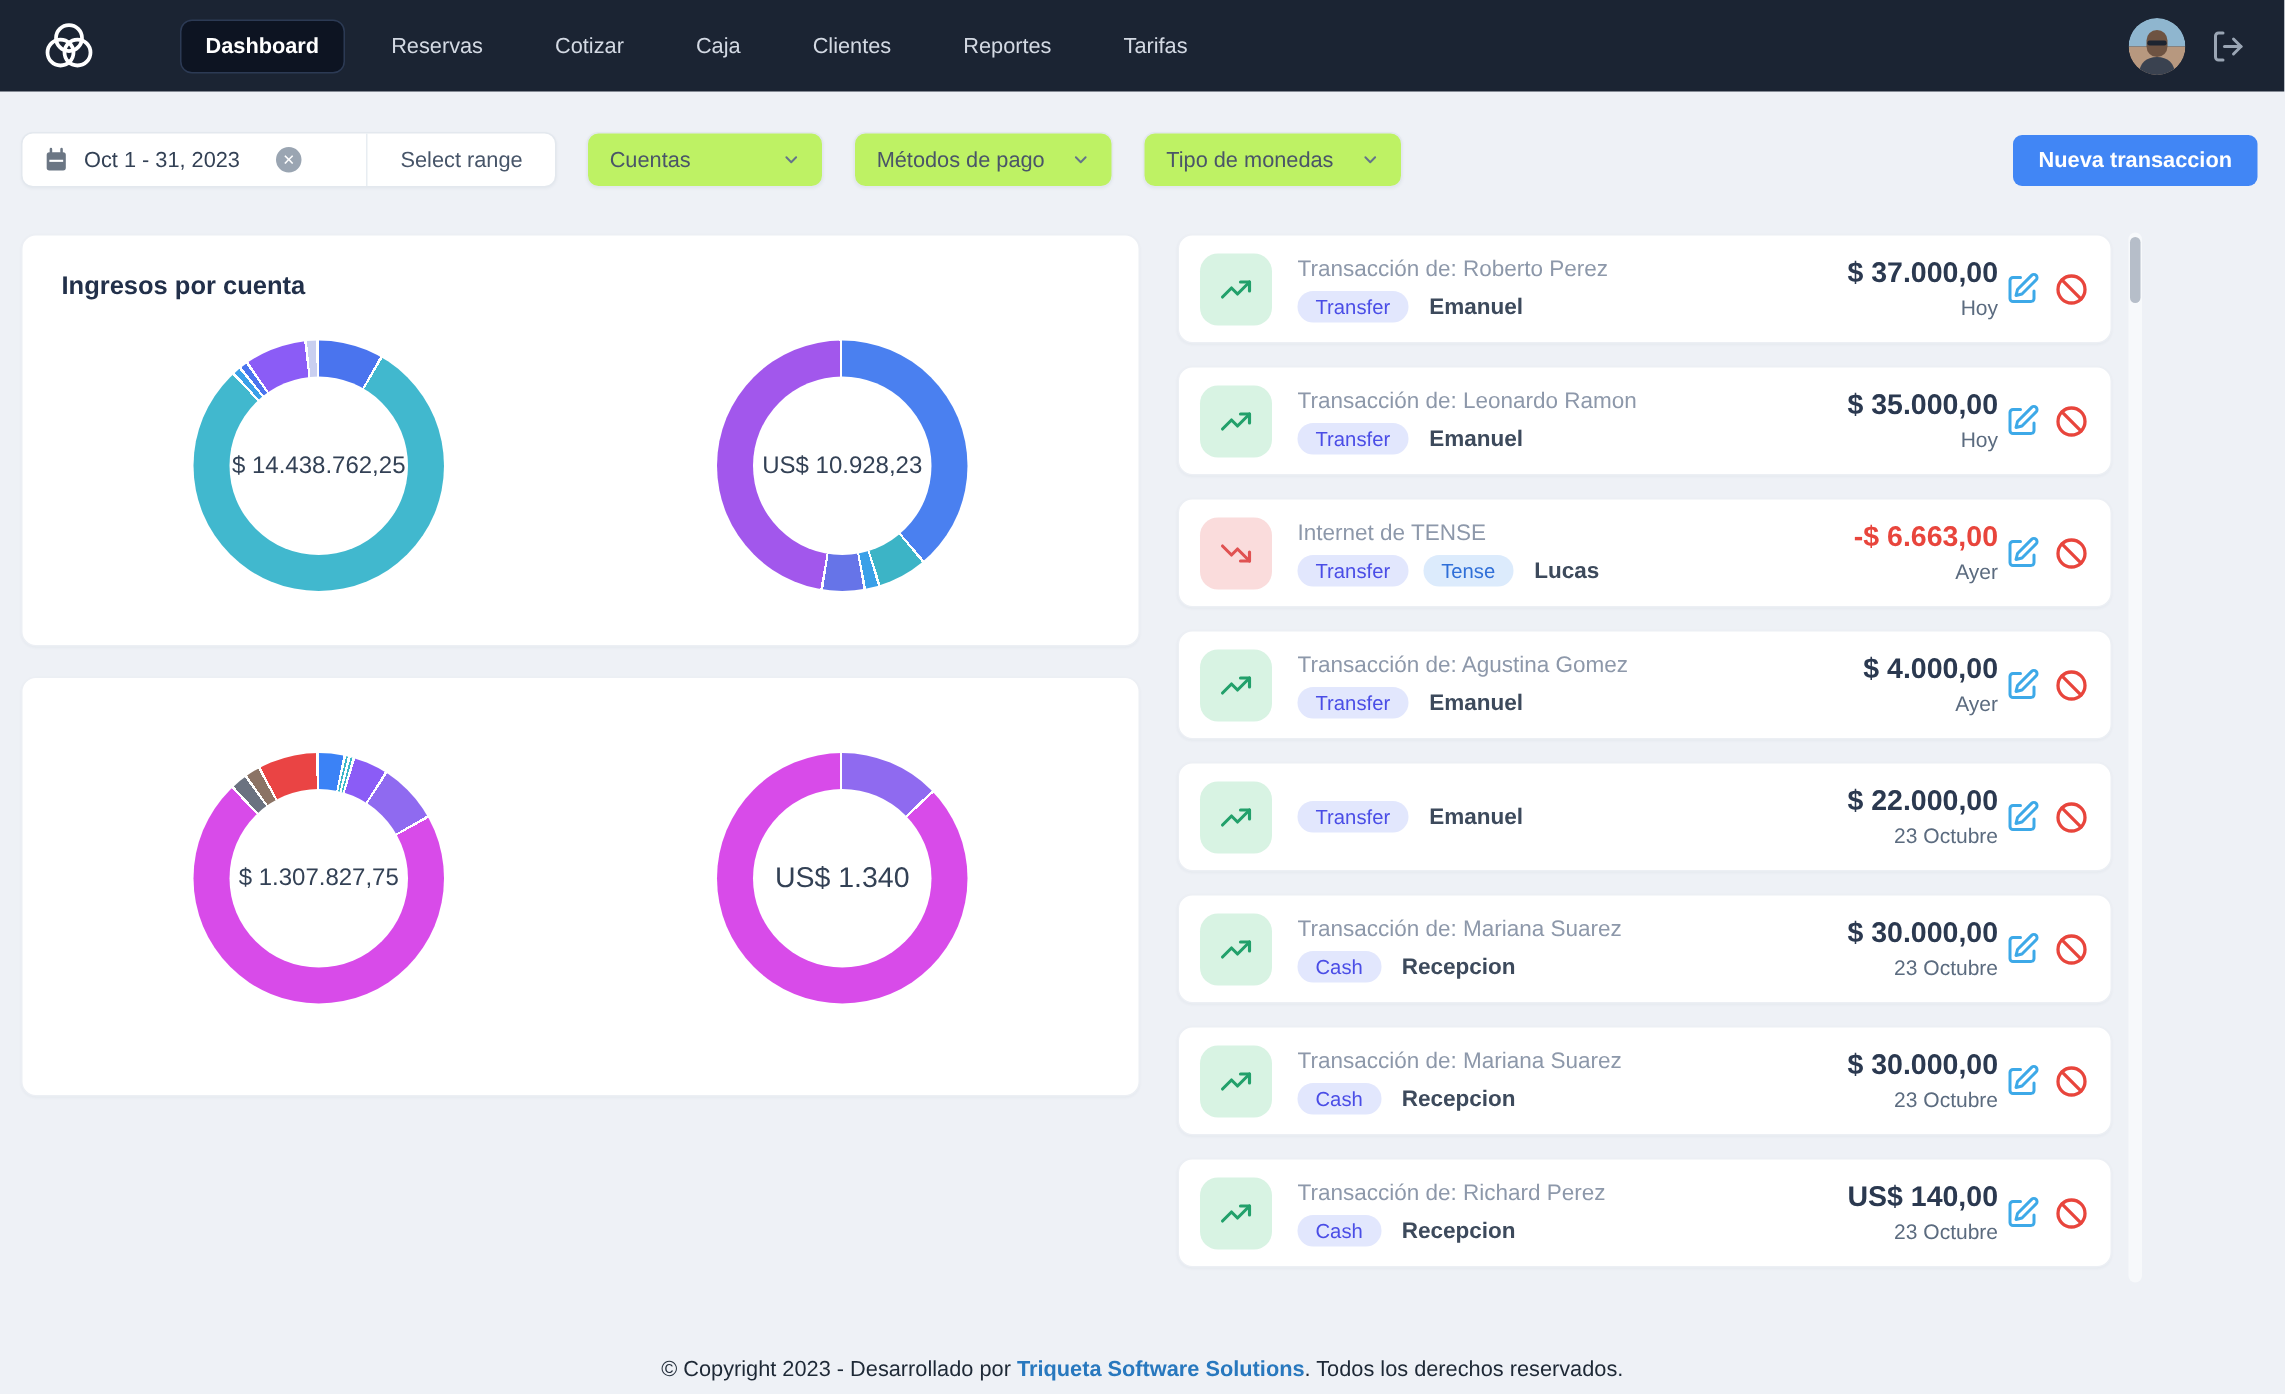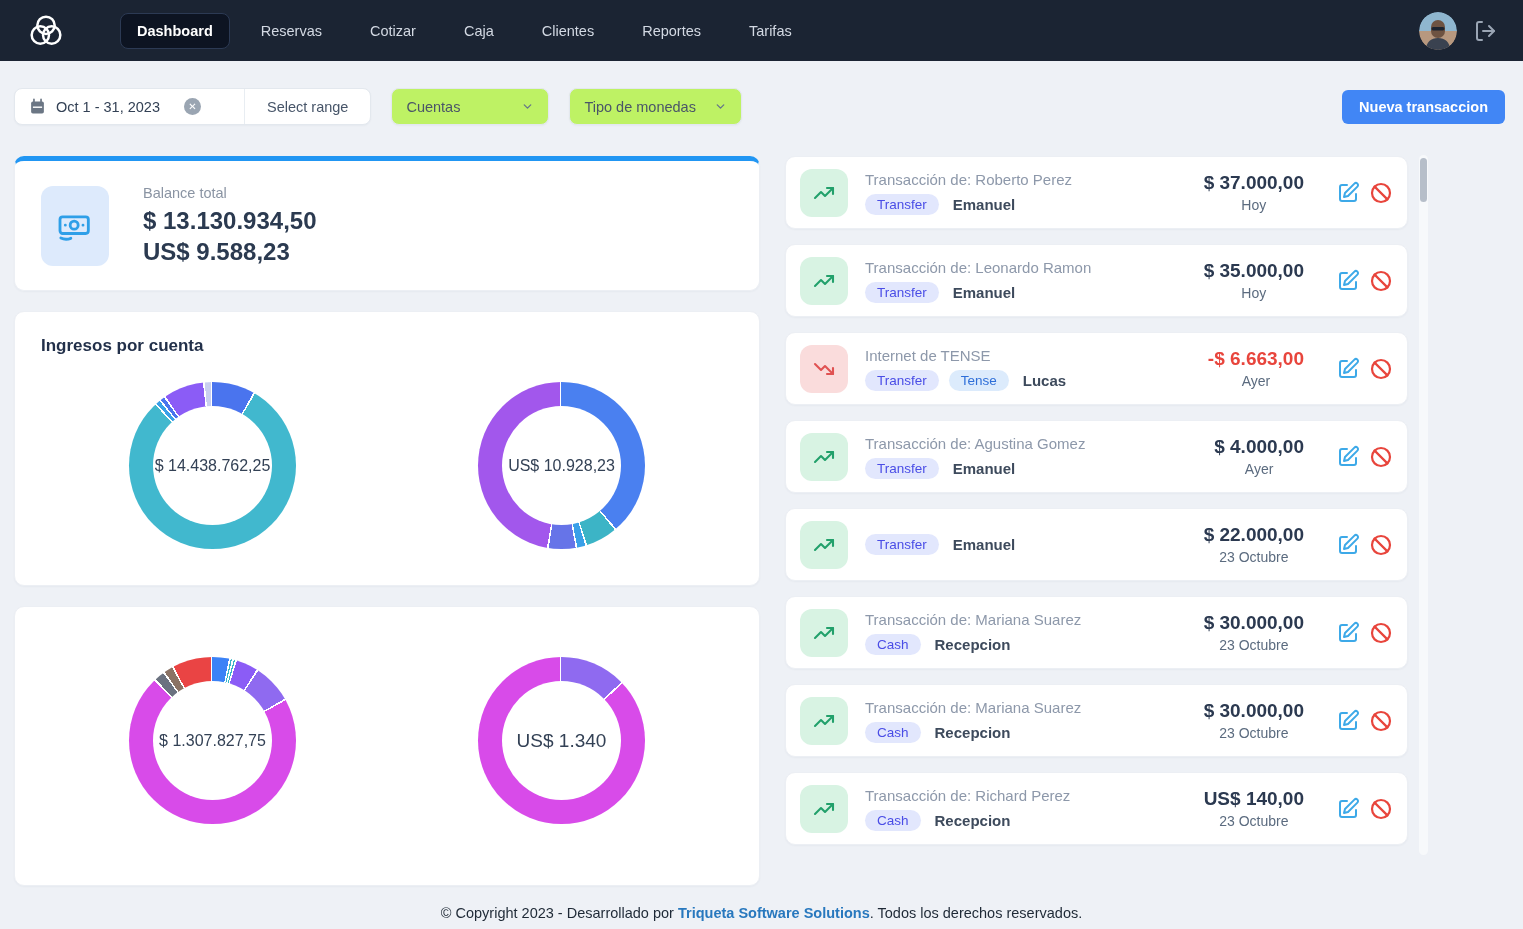--- a/index.html
+++ b/index.html
@@ -117,21 +117,21 @@
   .tx-icon.down { background:#fadcdc; }
   .tx-main { margin-left:17px; flex:1; min-width:0; }
   .tx-title { font-size:15px; color:#8d98aa; margin-bottom:6px; }
   .tx-meta { display:flex; align-items:center; gap:14px; }
   .badge {
     border-radius:999px; padding:3px 12px; font-size:13.5px;
   }
   .badge.indigo { background:#e2e7fd; color:#4a4de6; }
   .badge.blue { background:#dcebfc; color:#2f6fd8; }
   .tx-name { font-size:15px; font-weight:bold; color:#3d4a5c; }
-  .tx-amounts { text-align:center; margin-right:32px; white-space:nowrap; }
+  .tx-amounts { text-align:right; margin-right:4px; white-space:nowrap; }
   .tx-amount { font-size:19px; font-weight:bold; color:#2b3950; }
   .tx-amount.negative { color:#e8453c; }
   .tx-date { font-size:14px; color:#5b6b7f; margin-top:3px; }
   .tx-actions { display:flex; align-items:center; gap:9px; }
   .act { cursor:pointer; display:flex; }
 
   
   .list-scrollbar {
     position:absolute; top:155px; right:95px; width:9px; height:700px;
     background:#f7f9fb; border-radius:5px;
@@ -215,50 +215,43 @@
   <div class="dropdowns" id="dropdowns">
       <div class="dropdown">
     <span class="dd-label">Cuentas</span>
     <span style="display:flex">
       <svg width="13" height="13" viewBox="0 0 24 24" fill="none" stroke="#64748b" stroke-width="2.4" stroke-linecap="round" stroke-linejoin="round">
         <polyline points="6 9 12 15 18 9"></polyline>
       </svg>
     </span>
   </div>
       <div class="dropdown">
+    <span class="dd-label">Métodos de pago</span>
+    <span style="display:flex">
+      <svg width="13" height="13" viewBox="0 0 24 24" fill="none" stroke="#64748b" stroke-width="2.4" stroke-linecap="round" stroke-linejoin="round">
+        <polyline points="6 9 12 15 18 9"></polyline>
+      </svg>
+    </span>
+  </div>
+      <div class="dropdown">
     <span class="dd-label">Tipo de monedas</span>
     <span style="display:flex">
       <svg width="13" height="13" viewBox="0 0 24 24" fill="none" stroke="#64748b" stroke-width="2.4" stroke-linecap="round" stroke-linejoin="round">
         <polyline points="6 9 12 15 18 9"></polyline>
       </svg>
     </span>
   </div>
     </div>
   <button class="primary-btn">Nueva transaccion</button>
 </div>
 
 <div class="main">
 
   <div class="left-col">
 
-    <div class="card balance-card">
-      <div class="balance-icon-box">
-        <svg width="40" height="40" viewBox="0 0 24 24" fill="none" stroke="#2e9fe8" stroke-width="1.7" stroke-linecap="round" stroke-linejoin="round">
-          <rect x="3" y="6.5" width="17" height="10" rx="1.6"></rect>
-          <circle cx="11.5" cy="11.5" r="2.4"></circle>
-          <path d="M6.2 11.5h.01M16.8 11.5h.01"></path>
-          <path d="M3.5 19.2c2.2 1.1 4.2.9 6 .2"></path>
-        </svg>
-      </div>
-      <div>
-        <div class="balance-label">Balance total</div>
-        <div class="balance-amount">$ 13.130.934,50</div>
-        <div class="balance-amount">US$ 9.588,23</div>
-      </div>
-    </div>
 
     <div class="card chart-card ingresos">
       <div class="section-title">Ingresos por cuenta</div>
       <div class="donut-row">
         <div class="donut" style="background: conic-gradient(rgb(74, 116, 238) 0%, rgb(74, 116, 238) 8.15%, rgb(255, 255, 255) 8.15%, rgb(255, 255, 255) 8.5%, rgb(65, 184, 206) 8.5%, rgb(65, 184, 206) 87.95%, rgb(255, 255, 255) 87.95%, rgb(255, 255, 255) 88.3%, rgb(58, 160, 232) 88.3%, rgb(58, 160, 232) 89.05%, rgb(255, 255, 255) 89.05%, rgb(255, 255, 255) 89.4%, rgb(74, 116, 238) 89.4%, rgb(74, 116, 238) 90.15%, rgb(255, 255, 255) 90.15%, rgb(255, 255, 255) 90.5%, rgb(139, 92, 246) 90.5%, rgb(139, 92, 246) 98.15%, rgb(255, 255, 255) 98.15%, rgb(255, 255, 255) 98.5%, rgb(201, 207, 240) 98.5%, rgb(201, 207, 240) 99.65%, rgb(255, 255, 255) 99.65%, rgb(255, 255, 255) 100%);">
           <div class="donut-hole">
               <span class="donut-label">$ 14.438.762,25</span>
             </div>
         </div>
         <div class="donut" style="background: conic-gradient(rgb(74, 128, 240) 0%, rgb(74, 128, 240) 38.65%, rgb(255, 255, 255) 38.65%, rgb(255, 255, 255) 39%, rgb(60, 180, 198) 39%, rgb(60, 180, 198) 45.05%, rgb(255, 255, 255) 45.05%, rgb(255, 255, 255) 45.4%, rgb(58, 160, 232) 45.4%, rgb(58, 160, 232) 46.95%, rgb(255, 255, 255) 46.95%, rgb(255, 255, 255) 47.3%, rgb(102, 116, 232) 47.3%, rgb(102, 116, 232) 52.45%, rgb(255, 255, 255) 52.45%, rgb(255, 255, 255) 52.8%, rgb(162, 87, 236) 52.8%, rgb(162, 87, 236) 99.65%, rgb(255, 255, 255) 99.65%, rgb(255, 255, 255) 100%);">

